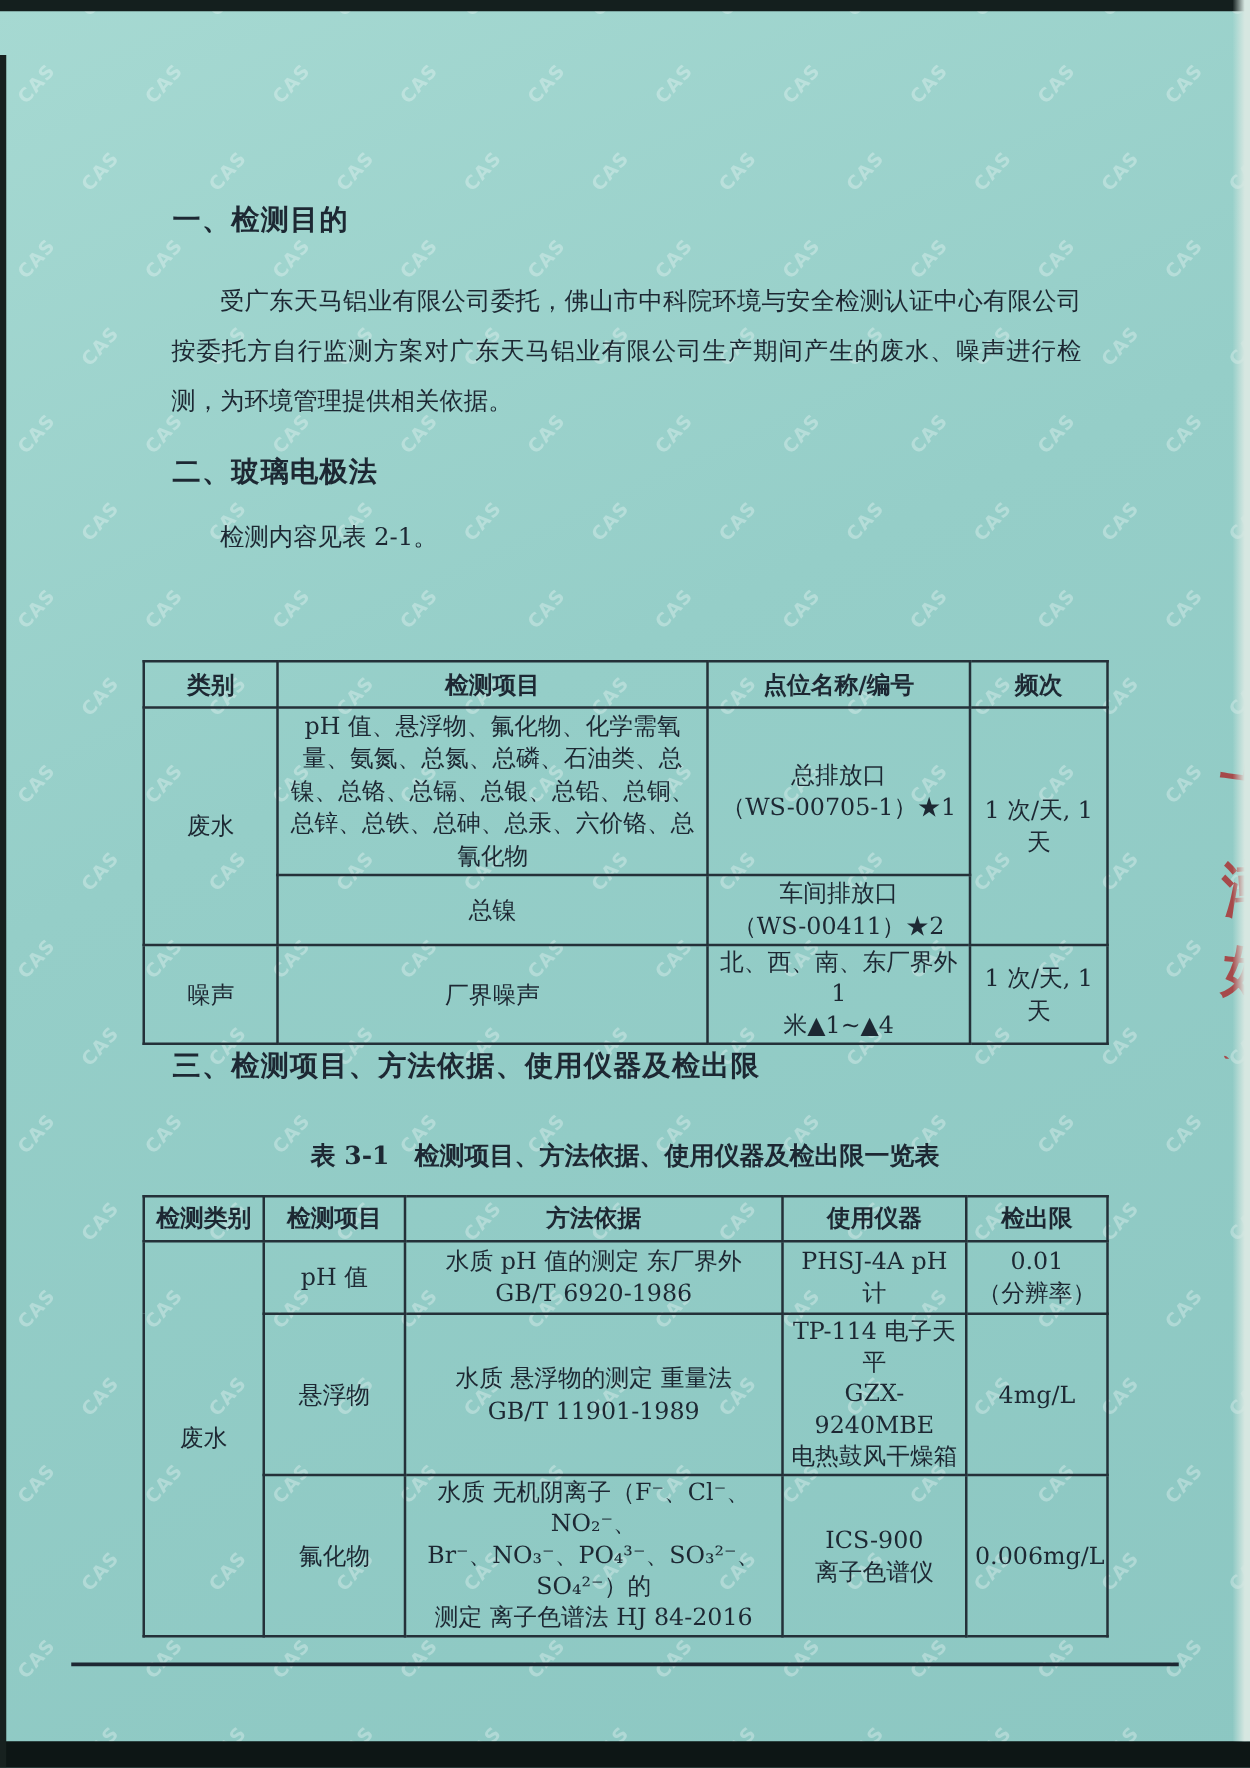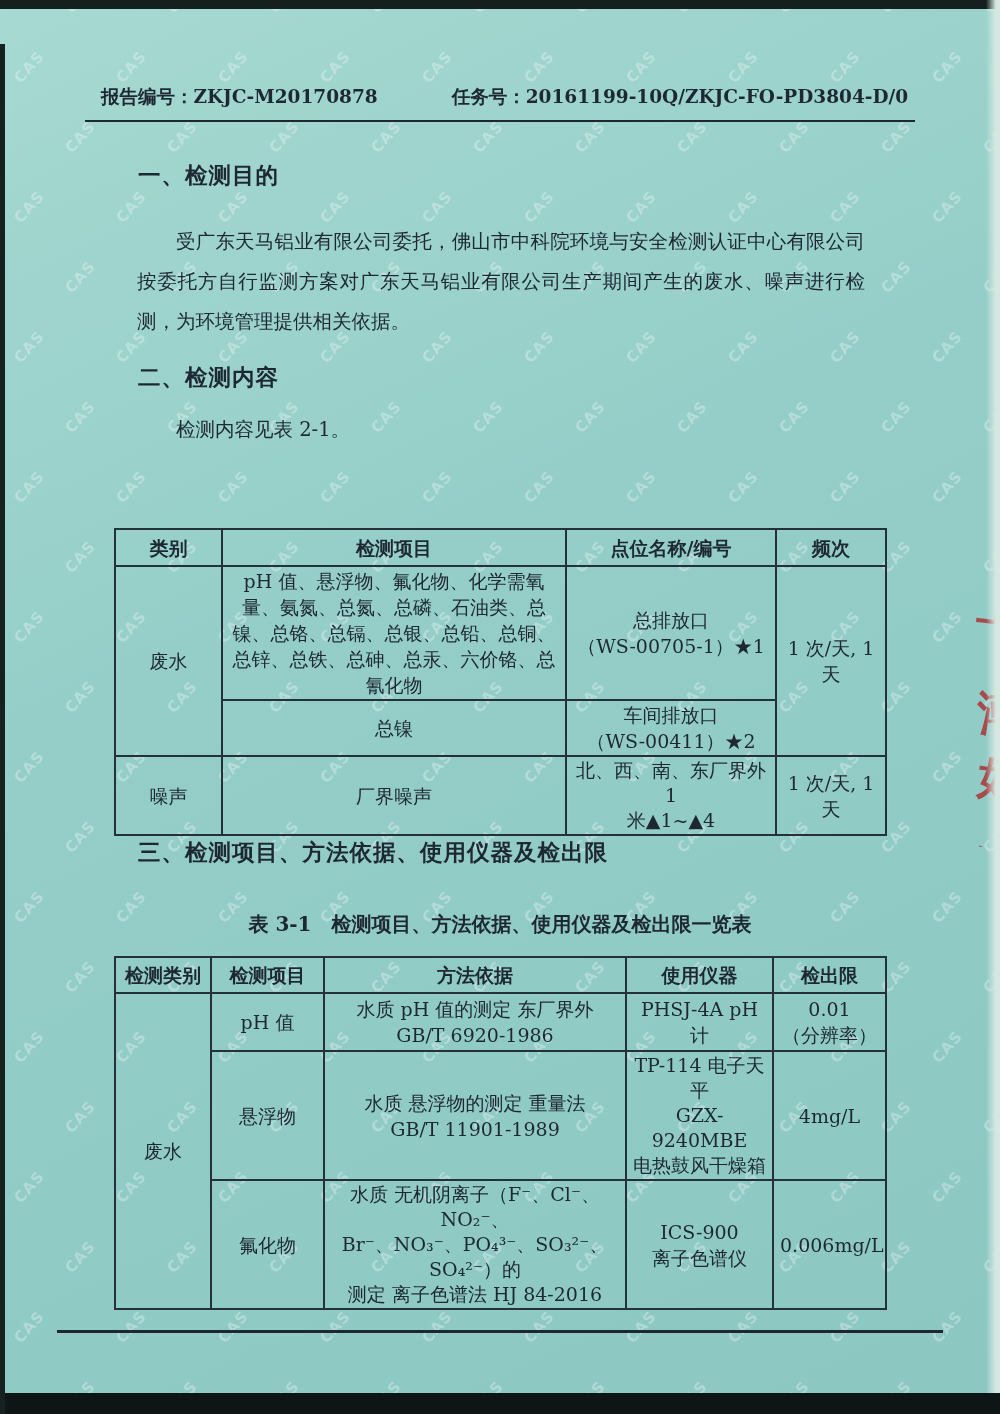--- a/index.html
+++ b/index.html
@@ -276,30 +276,25 @@
       <span class="wm" style="left: 266px; top: 1388px;">CAS</span>
       <span class="wm" style="left: 368px; top: 1388px;">CAS</span>
       <span class="wm" style="left: 470px; top: 1388px;">CAS</span>
       <span class="wm" style="left: 572px; top: 1388px;">CAS</span>
       <span class="wm" style="left: 674px; top: 1388px;">CAS</span>
       <span class="wm" style="left: 776px; top: 1388px;">CAS</span>
       <span class="wm" style="left: 878px; top: 1388px;">CAS</span>
       <span class="wm" style="left: 980px; top: 1388px;">CAS</span>
     </div>
 
-  <div class="hdr">
-    <span class="h-rep">报告编号：ZKJC-M20170878</span>
-    <span class="h-task">任务号：20161199-10</span>
-    <span class="h-code">Q/ZKJC-FO-PD3804-D/0</span>
-  </div>
 
   <div class="sec-title" id="st1">一、检测目的</div>
   <div class="para" id="p1">受广东天马铝业有限公司委托，佛山市中科院环境与安全检测认证中心有限公司按委托方自行监测方案对广东天马铝业有限公司生产期间产生的废水、噪声进行检测，为环境管理提供相关依据。</div>
 
-  <div class="sec-title" id="st2">二、检测内容</div>
+  <div class="sec-title" id="st2">二、玻璃电极法</div>
   <div class="para" id="p2">检测内容见表 2-1。</div>
 
   <table id="table2">
     <colgroup>
         <col style="width:107px">
         <col style="width:344px">
         <col style="width:210px">
         <col style="width:110px">
       </colgroup>
     <tbody>

